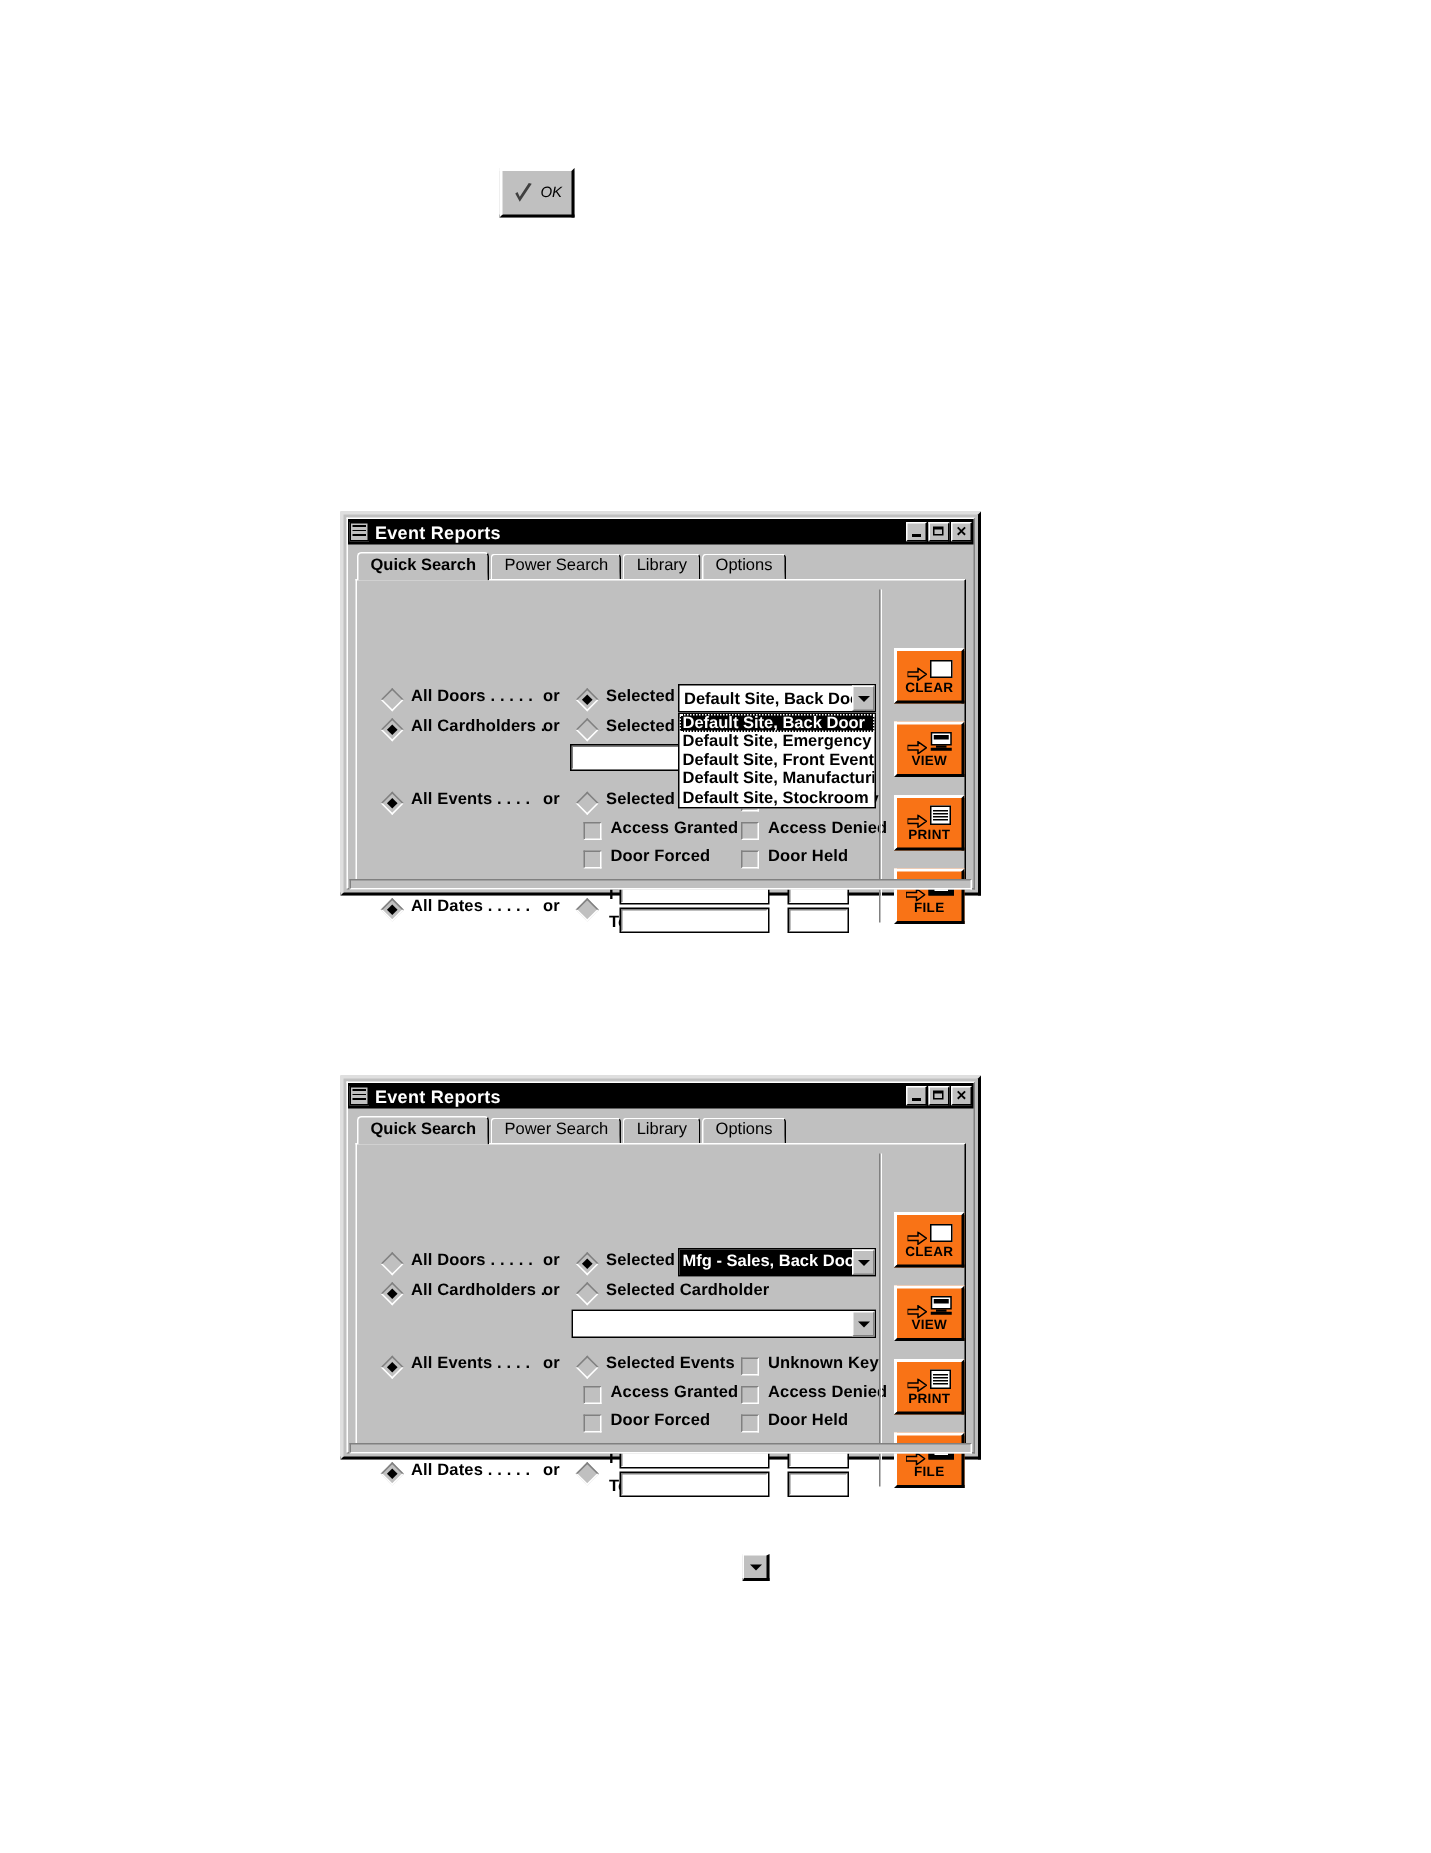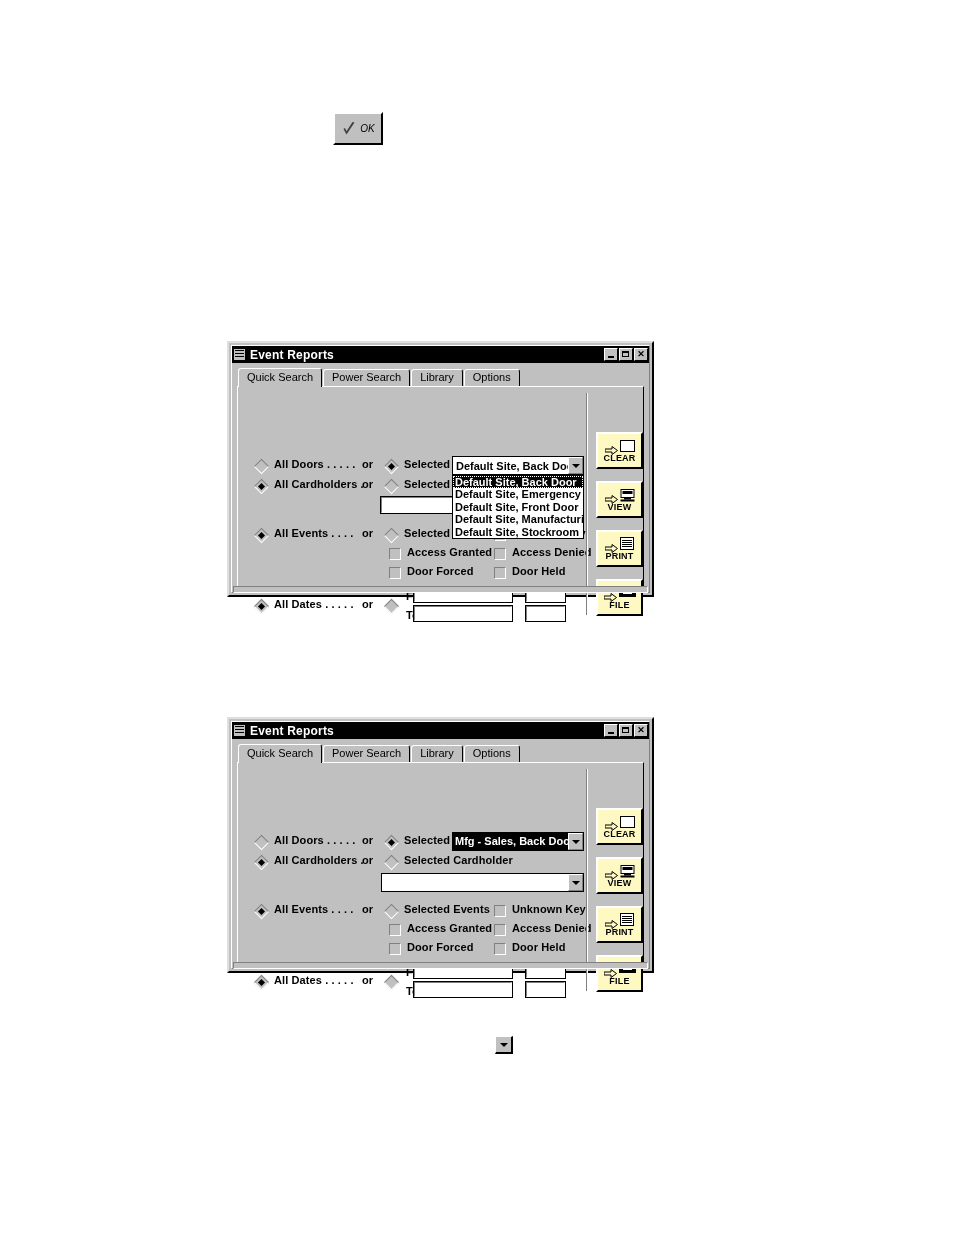--- a/index.html
+++ b/index.html
@@ -166,21 +166,21 @@
     border-left: 1px solid #ffffff;
     border-right: 1px solid #000000;
     box-sizing: border-box;
     line-height: 15px;
     white-space: nowrap;
     margin-right: 1px;
     border-top-left-radius: 3px;
     border-top-right-radius: 3px;
   }
   .tab.active {
-    font-weight: normal;
+    font-weight: bold;
     height: 19px;
     line-height: 17px;
     margin-bottom: -1px;
     position: relative;
     z-index: 4;
   }
 
   
   .tabpage {
     flex: 1;
@@ -328,21 +328,21 @@
     position: absolute;
     width: 2px;
     border-left: 1px solid #808080;
     border-right: 1px solid #ffffff;
     box-sizing: border-box;
   }
   .abtn {
     position: absolute;
     width: 47px;
     height: 37px;
-    background: #fef9c3;
+    background: #f97316;
     border-top: 2px solid #ffffff;
     border-left: 2px solid #ffffff;
     border-right: 2px solid #000000;
     border-bottom: 2px solid #000000;
     box-sizing: border-box;
     display: flex;
     flex-direction: column;
     align-items: center;
     justify-content: center;
     gap: 1px;
@@ -487,21 +487,21 @@
         <div class="combo" style="left:214px; top:69px; width:132px; height:19px;">
           <span class="val">Default Site, Back Door</span>
           <span class="arrowbtn">
               <span class="dn"></span>
             </span>
         </div>
 
         <div class="droplist" style="left:214px; top:88px; width:132px; height:64px;">
           <div class="dropitem sel">Default Site, Back Door</div>
           <div class="dropitem">Default Site, Emergency Ex</div>
-          <div class="dropitem">Default Site, Front Door</div>
+          <div class="dropitem">Default Site, Front Event</div>
           <div class="dropitem">Default Site, Manufacturing</div>
           <div class="dropitem">Default Site, Stockroom Do</div>
         </div>
 
         <div class="radio on" style="left:18px; top:143px;"></div>
         <span class="lbl" style="left:36px; top:140px;">All Events . . . .</span>
         <span class="lbl" style="left:124px; top:140px;">or</span>
         <div class="radio" style="left:148px; top:143px;"></div>
         <span class="lbl" style="left:166px; top:140px;">Selected Events</span>
 

